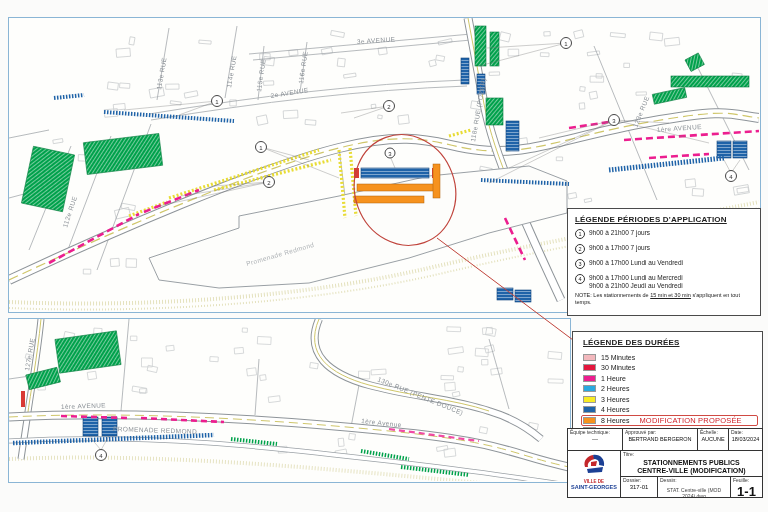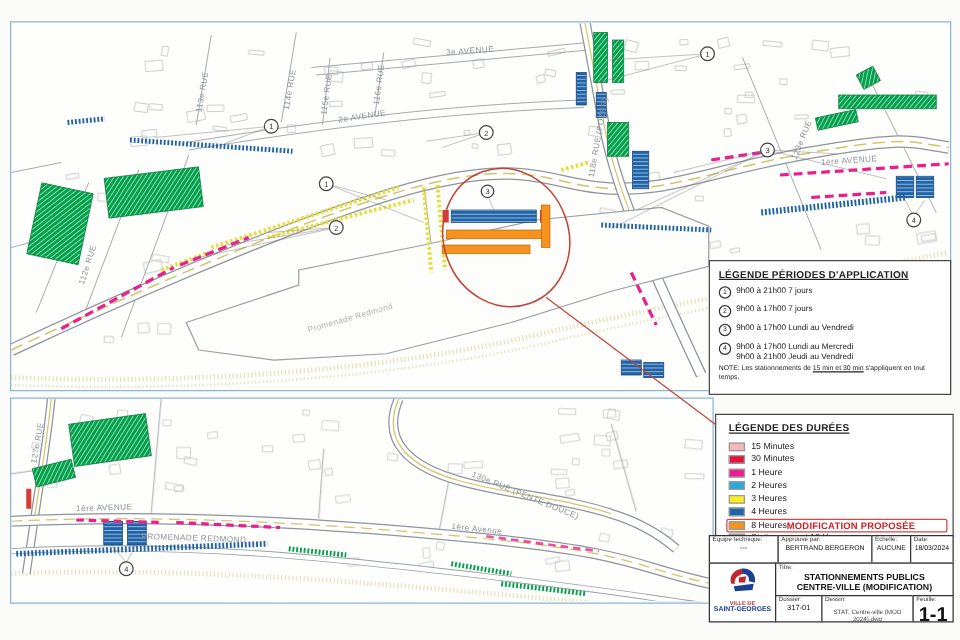--- a/index.html
+++ b/index.html
@@ -14,27 +14,27 @@
   .legendTitle{font-size:8px;font-weight:bold;color:#222;text-decoration:underline;letter-spacing:.2px;margin-bottom:5px;}
   .periodItem{display:flex;align-items:flex-start;margin-top:5px;font-size:6.5px;color:#222;line-height:7.5px;}
   .numCircle{width:8px;height:8px;border:1px solid #333;border-radius:50%;font-size:5.5px;line-height:8px;
     text-align:center;margin-right:4px;flex:none;color:#222;background:#fff;}
   .note{font-size:5.5px;color:#222;margin-top:3px;line-height:6.5px;}
   .note u{text-decoration:underline;}
   .durRow{display:flex;align-items:center;height:10.5px;font-size:7px;color:#222;position:relative;}
   .swatch{width:13px;height:7px;margin-right:5px;flex:none;border:.5px solid #999;box-sizing:border-box;}
   .hatch-swatch{background:repeating-linear-gradient(135deg,#fff 0 2px,#8a8a8a 2px 3px) !important;}
   .modBox{position:absolute;left:-2px;right:-3px;top:0;bottom:0;border:1px solid #d04a43;border-radius:2px;}
-  .modText{color:#cf2027;font-weight:bold;font-size:7.5px;letter-spacing:.2px;}
+  .modText{color:#cf2027;font-weight:normal;font-size:7.5px;margin-left:10px;letter-spacing:.2px;}
   #titleBlock{position:absolute;left:567px;top:428px;width:196px;height:70px;z-index:8;background:#fff;}
   .tcell{position:absolute;border:1px solid #333;box-sizing:border-box;padding:1px 2px;overflow:hidden;background:#fff;}
   .tlabel{font-size:5px;color:#333;line-height:5.5px;}
   .tvalue{font-size:6px;color:#111;text-align:center;line-height:7px;}
   .titreValue{font-size:7px;font-weight:bold;text-align:center;color:#111;line-height:8.5px;margin-top:1px;}
-  .feuilleValue{font-size:16px;font-weight:bold;text-align:center;color:#111;}
+  .feuilleValue{font-size:13px;font-weight:bold;text-align:center;color:#111;}
   .dessinValue{font-size:5px;color:#444;text-align:center;margin-top:3px;}
   .logoTxt1{font-size:4.5px;color:#c3272b;text-align:center;font-weight:bold;line-height:5px;}
   .logoTxt2{font-size:5.5px;color:#1b3f94;text-align:center;font-weight:bold;line-height:6px;}
   svg text{font-family:"Liberation Sans",sans-serif;}
   .stLabel{font-size:6.5px;fill:#8a9096;letter-spacing:.4px;}
   .mkTxt{font-size:6px;fill:#333;}
 </style>
 </head>
 <body>
 

